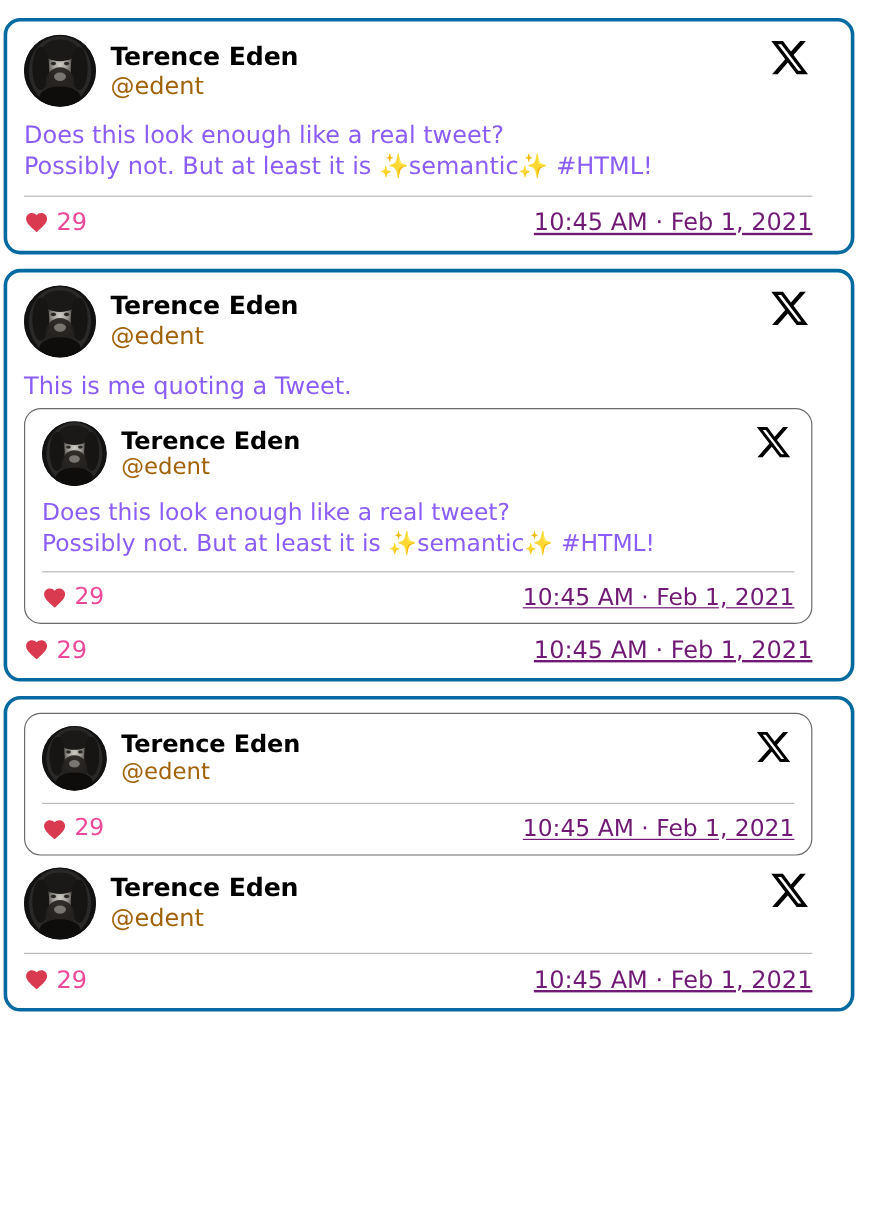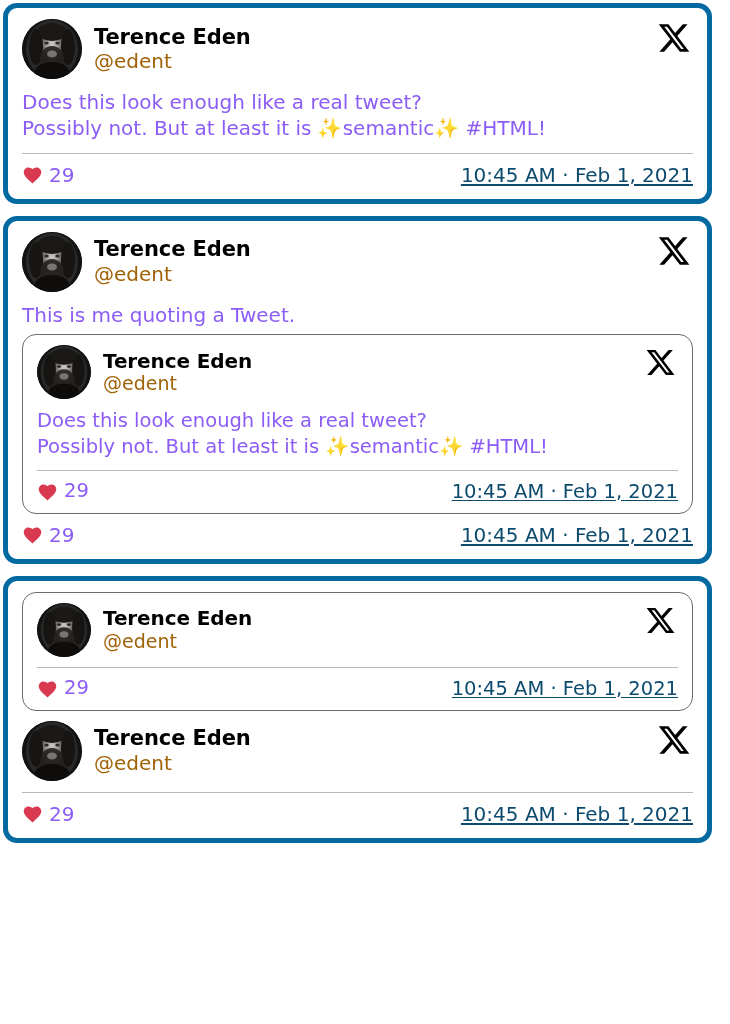--- a/index.html
+++ b/index.html
@@ -14,25 +14,26 @@
     color: #0f1419;
     -webkit-font-smoothing: antialiased;
   }
   .page {
     width: 730px;
     padding: 3px 18px 0 3px;
   }
 
   
   .tweet-card {
-    border: 5px solid #0369a1;
+    border: 3px solid #0369a1;
     border-radius: 14px;
     background: #ffffff;
-    padding: 11px 14px 12px 14px;
+    padding: 11px 32px 12px 14px;
     margin-bottom: 12px;
+    margin-top: 12px;
   }
   .tweet-card.nested {
     border: 1px solid #6b6b6b;
     border-radius: 14px;
     margin: 6px 0 6px 0;
     padding: 10px 14px 10px 14px;
   }
   .tweet-card.nested.parent-card {
     margin: 0 0 10px 0;
   }
@@ -116,34 +117,34 @@
     display: flex;
     align-items: center;
     justify-content: space-between;
     margin-top: 9px;
   }
   .likes {
     display: flex;
     align-items: center;
     gap: 6px;
     font-size: 20px;
-    color: #8b5cf6;
+    color: #ec4899;
   }
   .heart-icon {
     display: inline-block;
     width: 21px;
     height: 21px;
     position: relative;
     top: 1px;
   }
   .heart-icon svg { display: block; }
   .like-count { line-height: 1; }
   .timestamp-link {
     font-size: 20px;
-    color: #0c4a6e;
+    color: #701a75;
     text-underline-offset: 2px;
     white-space: nowrap;
   }
   .nested .likes, .nested .timestamp-link { font-size: 19.5px; }
 </style>
 </head>
 <body>
 
 <div class="page">
 

